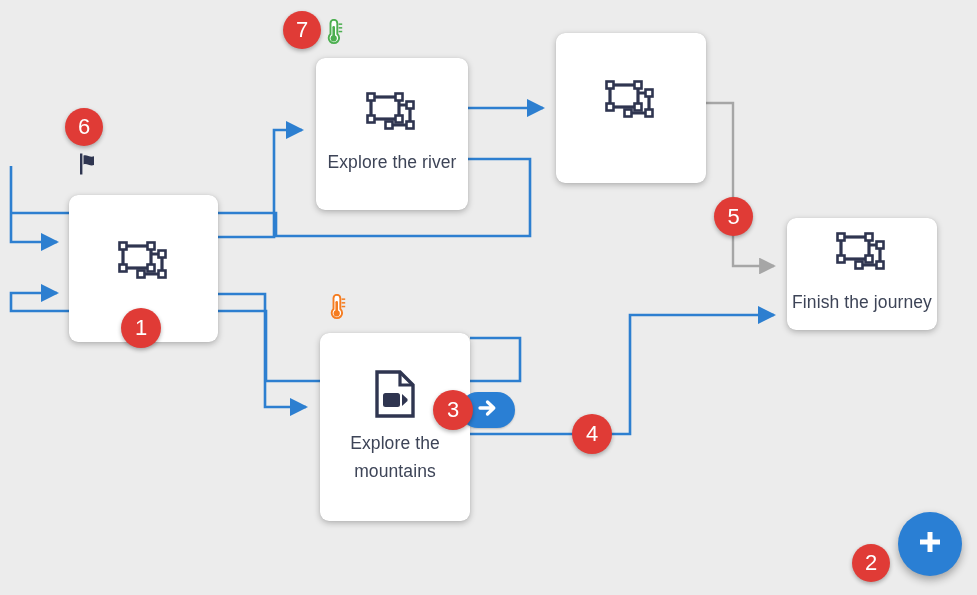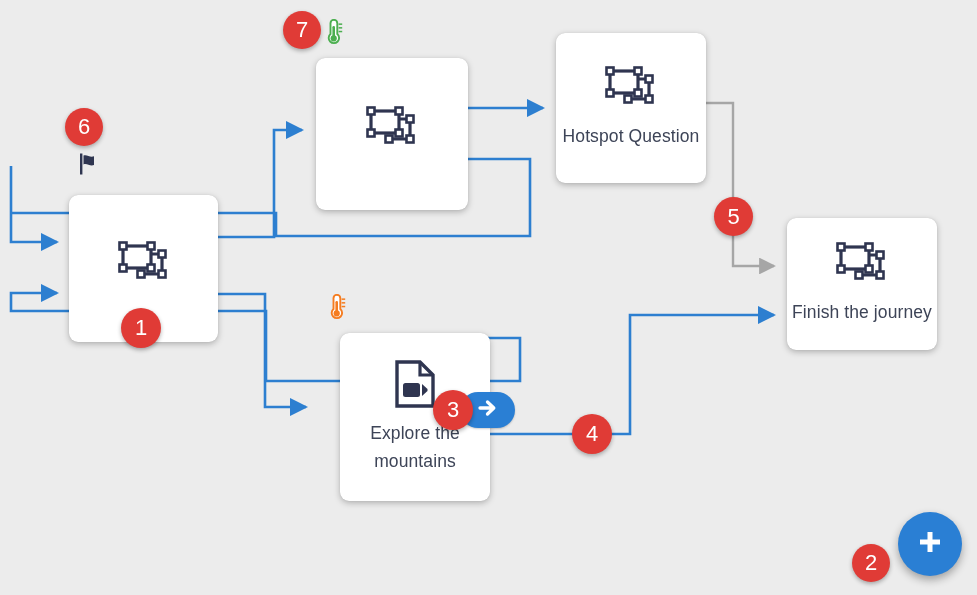--- a/index.html
+++ b/index.html
@@ -156,56 +156,56 @@
           <rect x="2.5" y="1.5" width="7" height="7"></rect>
           <rect x="30.5" y="1.5" width="7" height="7"></rect>
           <rect x="2.5" y="23.5" width="7" height="7"></rect>
           <rect x="30.5" y="23.5" width="7" height="7"></rect>
           <rect x="41.5" y="9.5" width="7" height="7"></rect>
           <rect x="41.5" y="29.5" width="7" height="7"></rect>
           <rect x="20.5" y="29.5" width="7" height="7"></rect>
         </g>
       </svg>
     </span>
+    <div class="node-label">Explore the river</div>
   </div>
 
   <div class="node" style="left:556px; top:33px; width:150px; height:150px;">
     <span class="node-icon">
       <svg width="54" height="46" viewBox="0 0 54 46" xmlns="http://www.w3.org/2000/svg">
         <g stroke="#2f3550" stroke-width="3.2" fill="none">
           <rect x="6" y="5" width="28" height="22"></rect>
           <path d="M34 13 L45 13 L45 33 L24 33"></path>
         </g>
         <g fill="#ffffff" stroke="#2f3550" stroke-width="2.6">
           <rect x="2.5" y="1.5" width="7" height="7"></rect>
           <rect x="30.5" y="1.5" width="7" height="7"></rect>
           <rect x="2.5" y="23.5" width="7" height="7"></rect>
           <rect x="30.5" y="23.5" width="7" height="7"></rect>
           <rect x="41.5" y="9.5" width="7" height="7"></rect>
           <rect x="41.5" y="29.5" width="7" height="7"></rect>
           <rect x="20.5" y="29.5" width="7" height="7"></rect>
         </g>
       </svg>
     </span>
-    <div class="node-label">Hotspot Question</div>
-  </div>
-
-  <div class="node" style="left:320px; top:333px; width:150px; height:168px;margin-left:20px;">
+  </div>
+
+  <div class="node" style="left:320px; top:333px; width:150px; height:188px;">
     <span class="node-icon">
       <svg width="44" height="50" viewBox="0 0 44 50" xmlns="http://www.w3.org/2000/svg">
         <path d="M4 3 L27 3 L40 16 L40 47 L4 47 Z" fill="#ffffff" stroke="#2f3550" stroke-width="3.4" stroke-linejoin="miter"></path>
         <path d="M27 3 L27 16 L40 16" fill="none" stroke="#2f3550" stroke-width="3.2"></path>
         <rect x="10" y="24" width="17" height="14" rx="2.5" fill="#2f3550"></rect>
         <path d="M29 25 L34.5 30 L34.5 32 L29 37 Z" fill="#2f3550"></path>
       </svg>
     </span>
     <div class="node-label">Explore the mountains</div>
   </div>
 
-  <div class="node" style="left:787px; top:218px; width:150px; height:132px;">
+  <div class="node" style="left:787px; top:218px; width:150px; height:112px;">
     <span class="node-icon">
       <svg width="54" height="46" viewBox="0 0 54 46" xmlns="http://www.w3.org/2000/svg">
         <g stroke="#2f3550" stroke-width="3.2" fill="none">
           <rect x="6" y="5" width="28" height="22"></rect>
           <path d="M34 13 L45 13 L45 33 L24 33"></path>
         </g>
         <g fill="#ffffff" stroke="#2f3550" stroke-width="2.6">
           <rect x="2.5" y="1.5" width="7" height="7"></rect>
           <rect x="30.5" y="1.5" width="7" height="7"></rect>
           <rect x="2.5" y="23.5" width="7" height="7"></rect>

